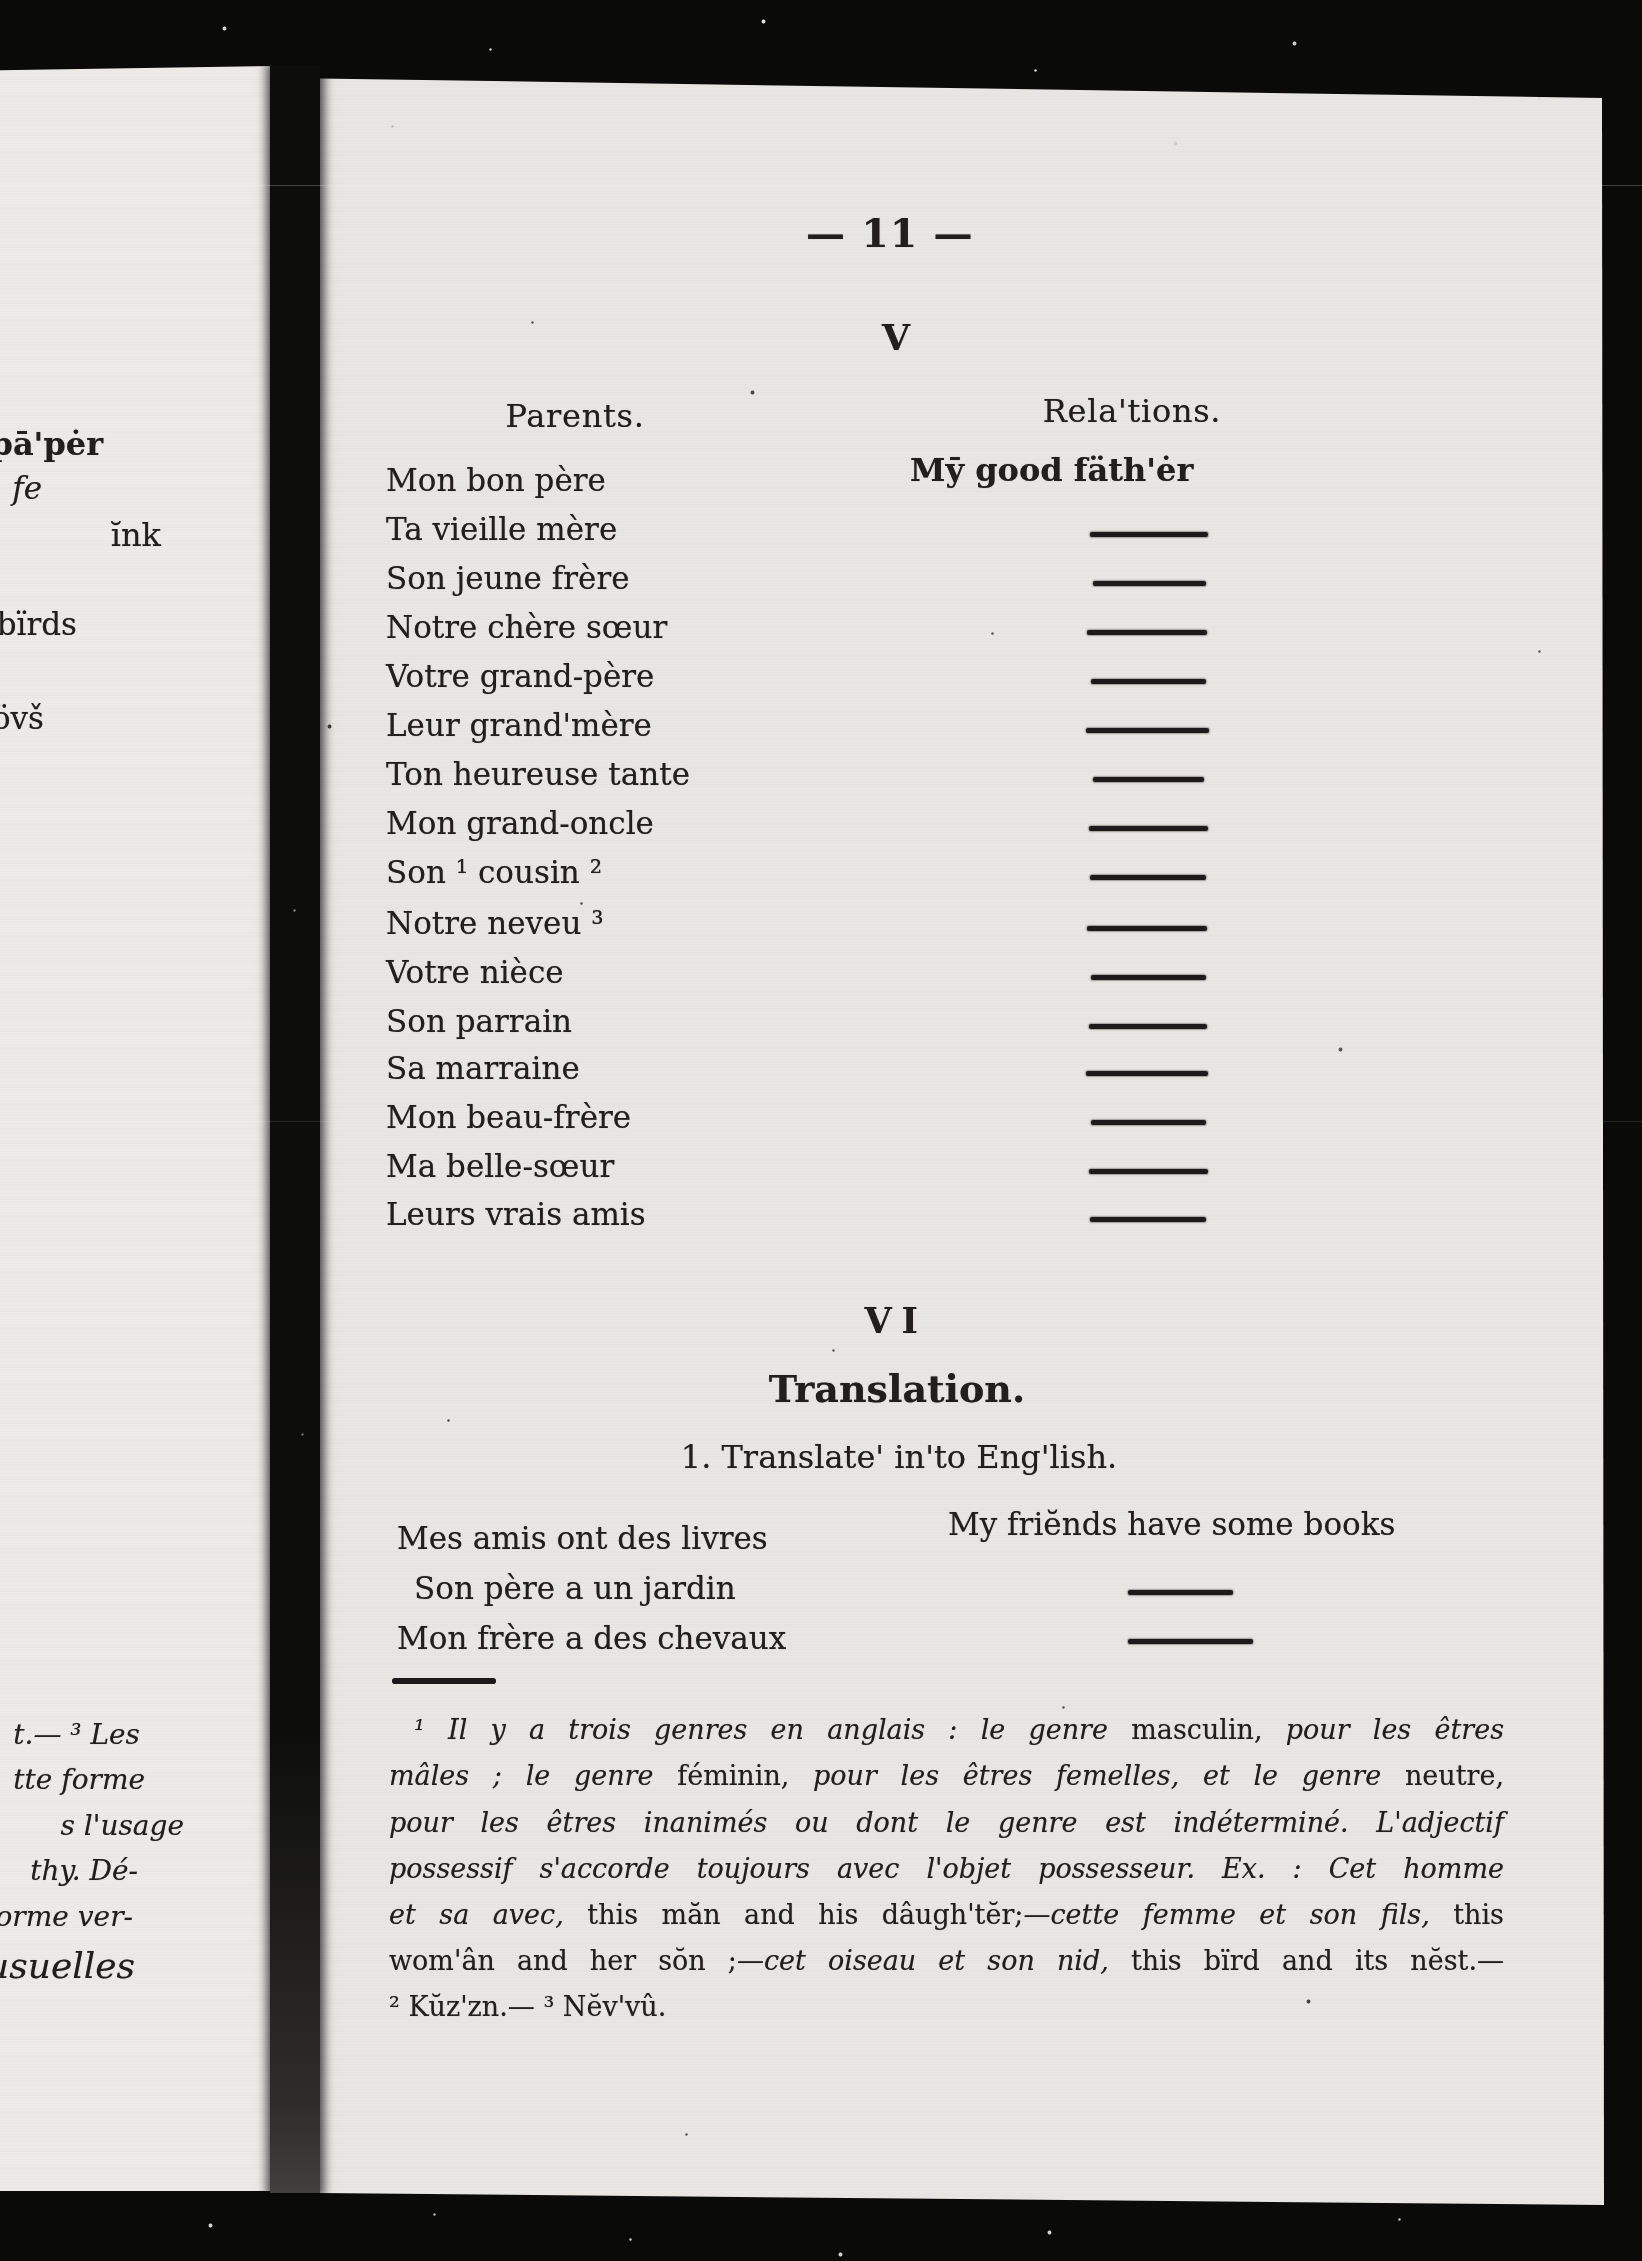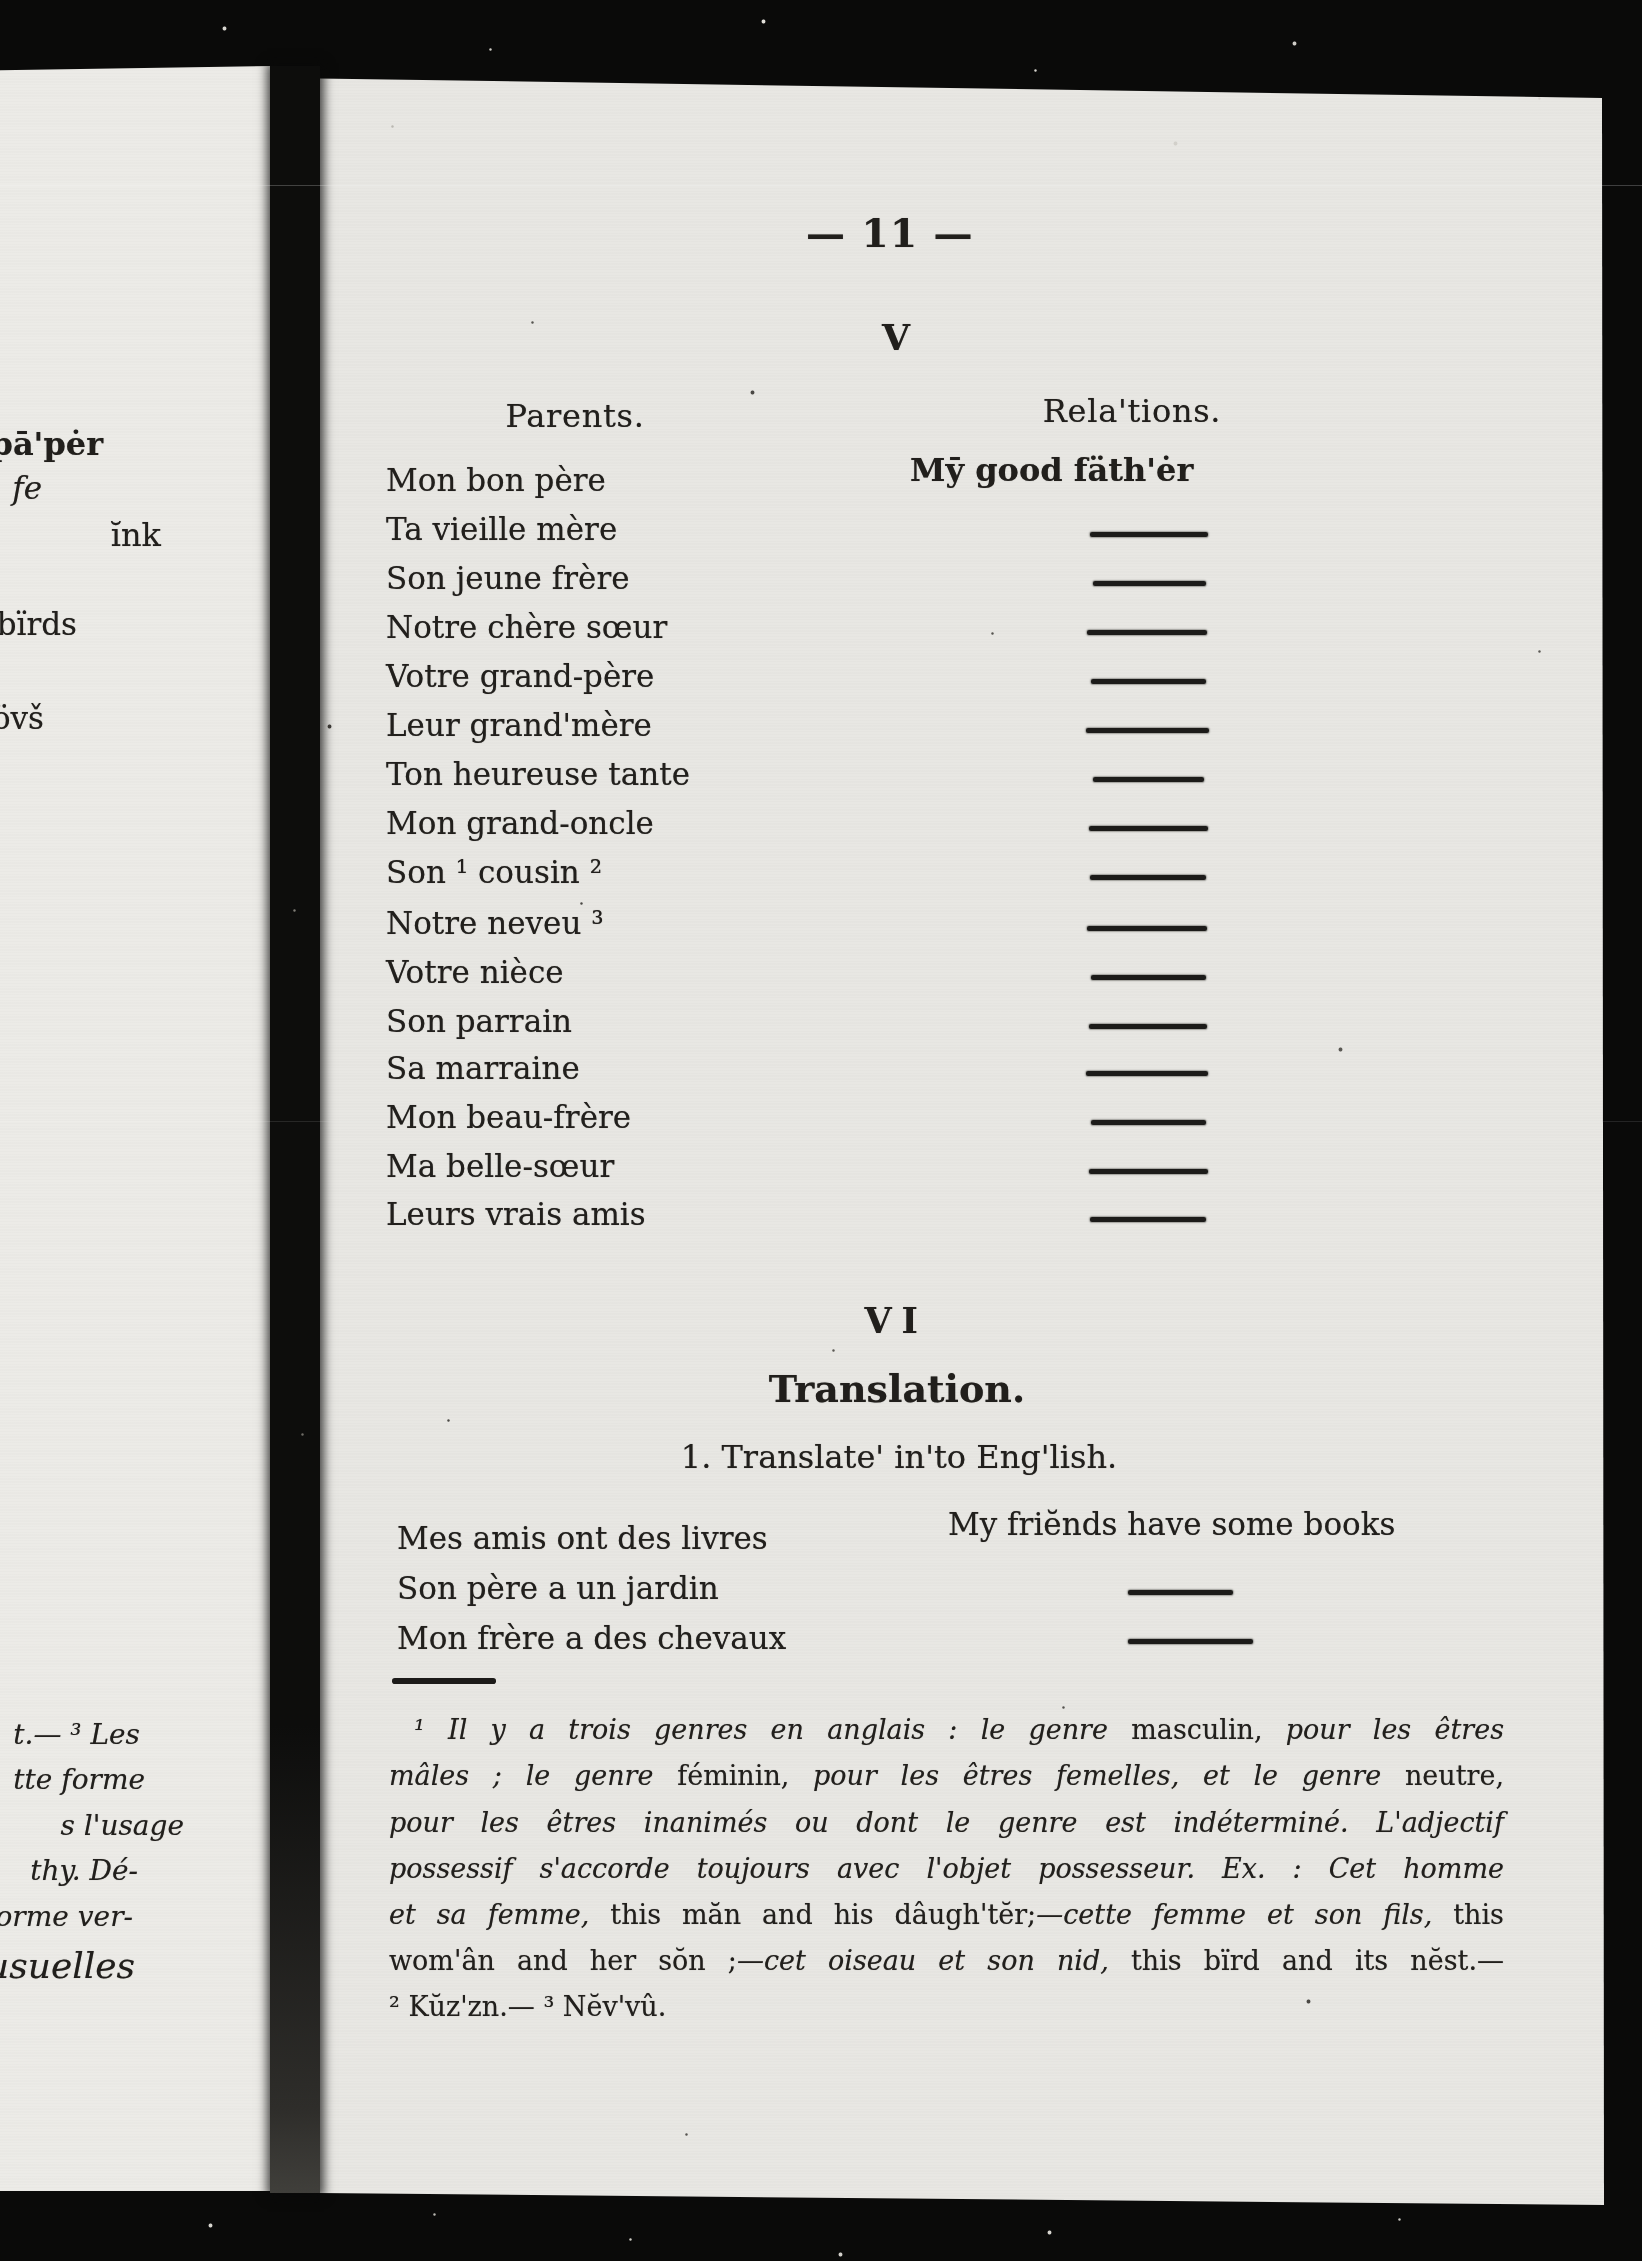--- a/index.html
+++ b/index.html
@@ -104,32 +104,32 @@
   <div class="dash" style="left:1086px;top:1071px;width:122px"></div>
   <div class="dash" style="left:1091px;top:1120px;width:115px"></div>
   <div class="dash" style="left:1089px;top:1169px;width:119px"></div>
   <div class="dash" style="left:1090px;top:1217px;width:116px"></div>
 
   <div class="txt secnum c" style="left:805px;top:1300px;width:182px">VI</div>
   <div class="txt sectitle c" style="left:687px;top:1366px;width:420px">Translation.</div>
   <div class="txt instr c" style="left:619px;top:1438px;width:560px">1. Translate' in'to Eng'lish.</div>
 
   <div class="txt sent" style="left:397px;top:1520px">Mes amis ont des livres</div>
-  <div class="txt sent" style="left:397px;top:1570px">Son père a un jardin</div>
+  <div class="txt sent" style="left:414px;top:1570px">Son père a un jardin</div>
   <div class="txt sent" style="left:397px;top:1620px">Mon frère a des chevaux</div>
   <div class="txt sent" style="left:948px;top:1506px">My friĕnds have some books</div>
   <div class="dash" style="left:1128px;top:1590px;width:105px"></div>
   <div class="dash" style="left:1128px;top:1639px;width:125px"></div>
 
   <div class="fnrule"></div>
   <div class="fn" style="top:1716px;text-indent:25px"><span class="seg-i">¹ Il y a trois genres en anglais : le genre </span><span class="seg-r">masculin,</span><span class="seg-i"> pour les êtres</span></div>
   <div class="fn" style="top:1762px"><span class="seg-i">mâles ; le genre </span><span class="seg-r">féminin,</span><span class="seg-i"> pour les êtres femelles, et le genre </span><span class="seg-r">neutre,</span></div>
   <div class="fn" style="top:1809px"><span class="seg-i">pour les êtres inanimés ou dont le genre est indéterminé. L'adjectif</span></div>
   <div class="fn" style="top:1855px"><span class="seg-i">possessif s'accorde toujours avec l'objet possesseur. Ex. : Cet homme</span></div>
-  <div class="fn" style="top:1901px"><span class="seg-i">et sa femme,</span><span class="seg-r"> this măn and his dâugh'tĕr;</span><span class="seg-i">—cette femme et son fils,</span><span class="seg-r"> this</span></div>
+  <div class="fn" style="top:1901px"><span class="seg-i">et sa avec,</span><span class="seg-r"> this măn and his dâugh'tĕr;</span><span class="seg-i">—cette femme et son fils,</span><span class="seg-r"> this</span></div>
   <div class="fn" style="top:1947px"><span class="seg-r">wom'ân and her sŏn ;</span><span class="seg-i">—cet oiseau et son nid,</span><span class="seg-r"> this bïrd and its nĕst.—</span></div>
   <div class="fn fn-last" style="top:1993px"><span class="seg-r">² Kŭz'zn.— ³ Nĕv'vû.</span></div>
 
   <div class="frag b" style="right:1540px;top:425px;font-size:32px">pā'pėr</div>
   <div class="frag i" style="right:1601px;top:470px;font-size:31px">fe</div>
   <div class="frag" style="right:1482px;top:516px;font-size:32px">ĭnk</div>
   <div class="frag" style="right:1566px;top:606px;font-size:31px">bïrds</div>
   <div class="frag" style="right:1599px;top:700px;font-size:31px">övš</div>
   <div class="frag i" style="right:1503px;top:1718px;font-size:28px">t.— ³ Les</div>
   <div class="frag i" style="right:1498px;top:1763px;font-size:28px">tte forme</div>

